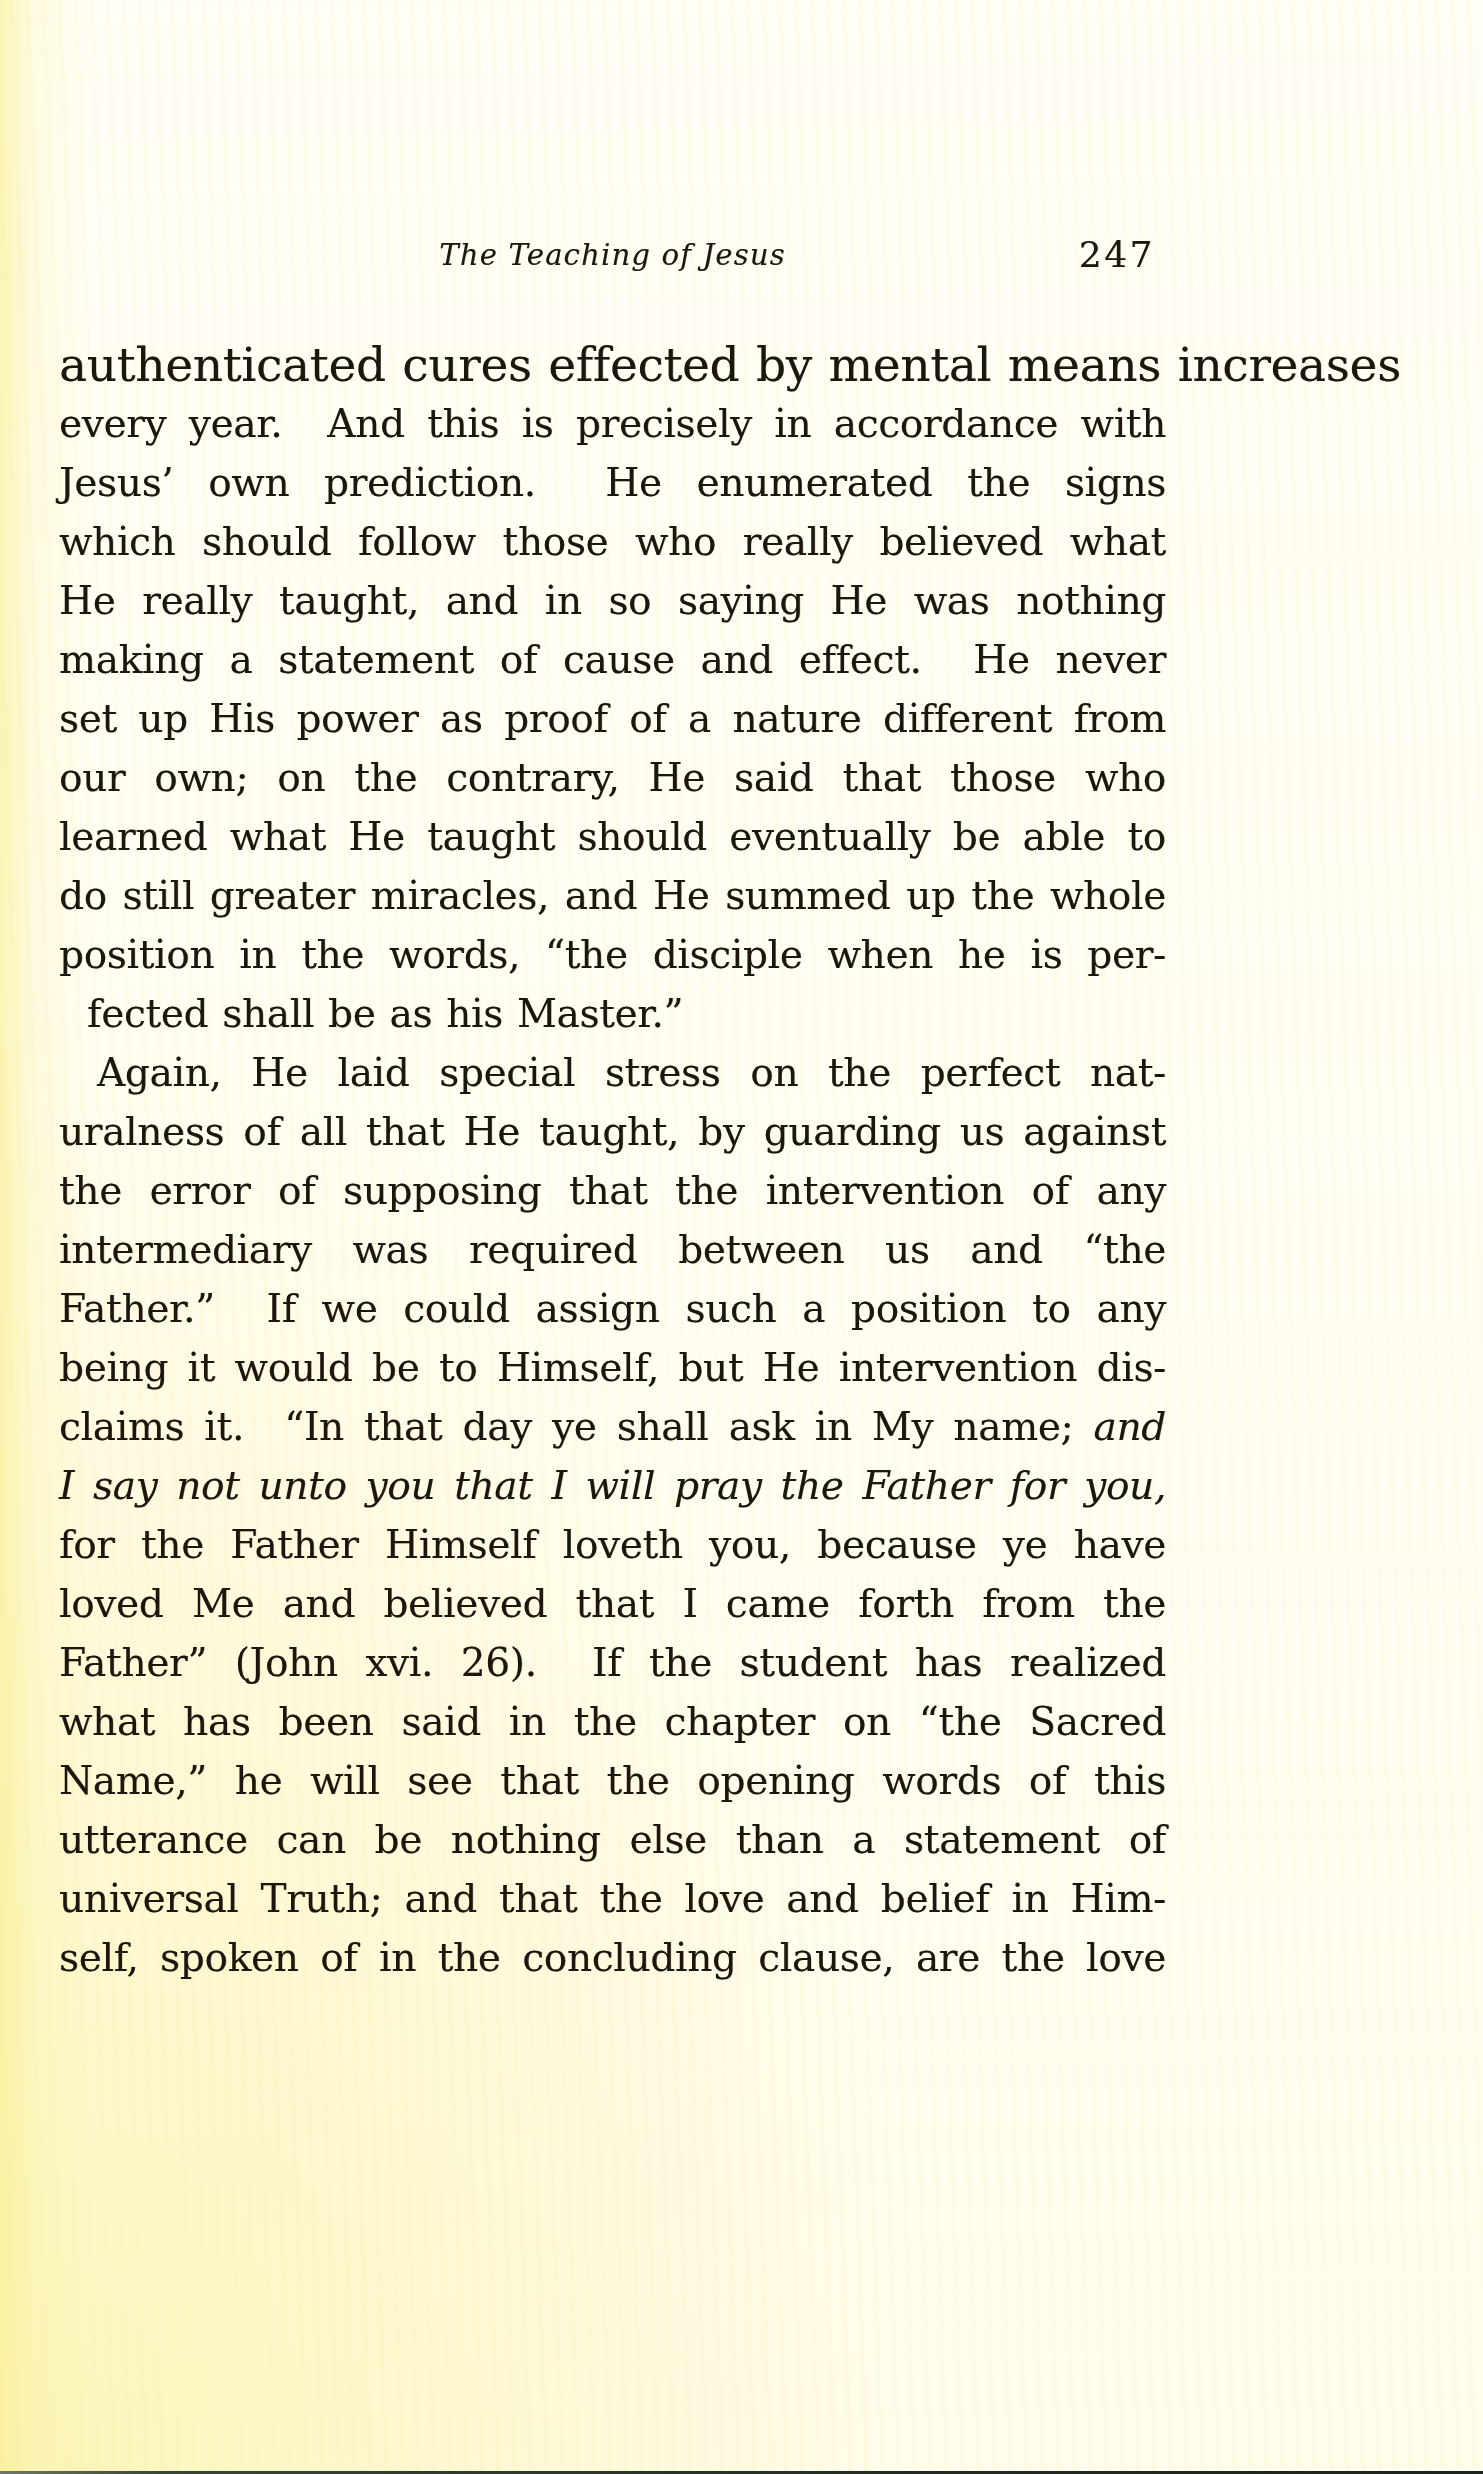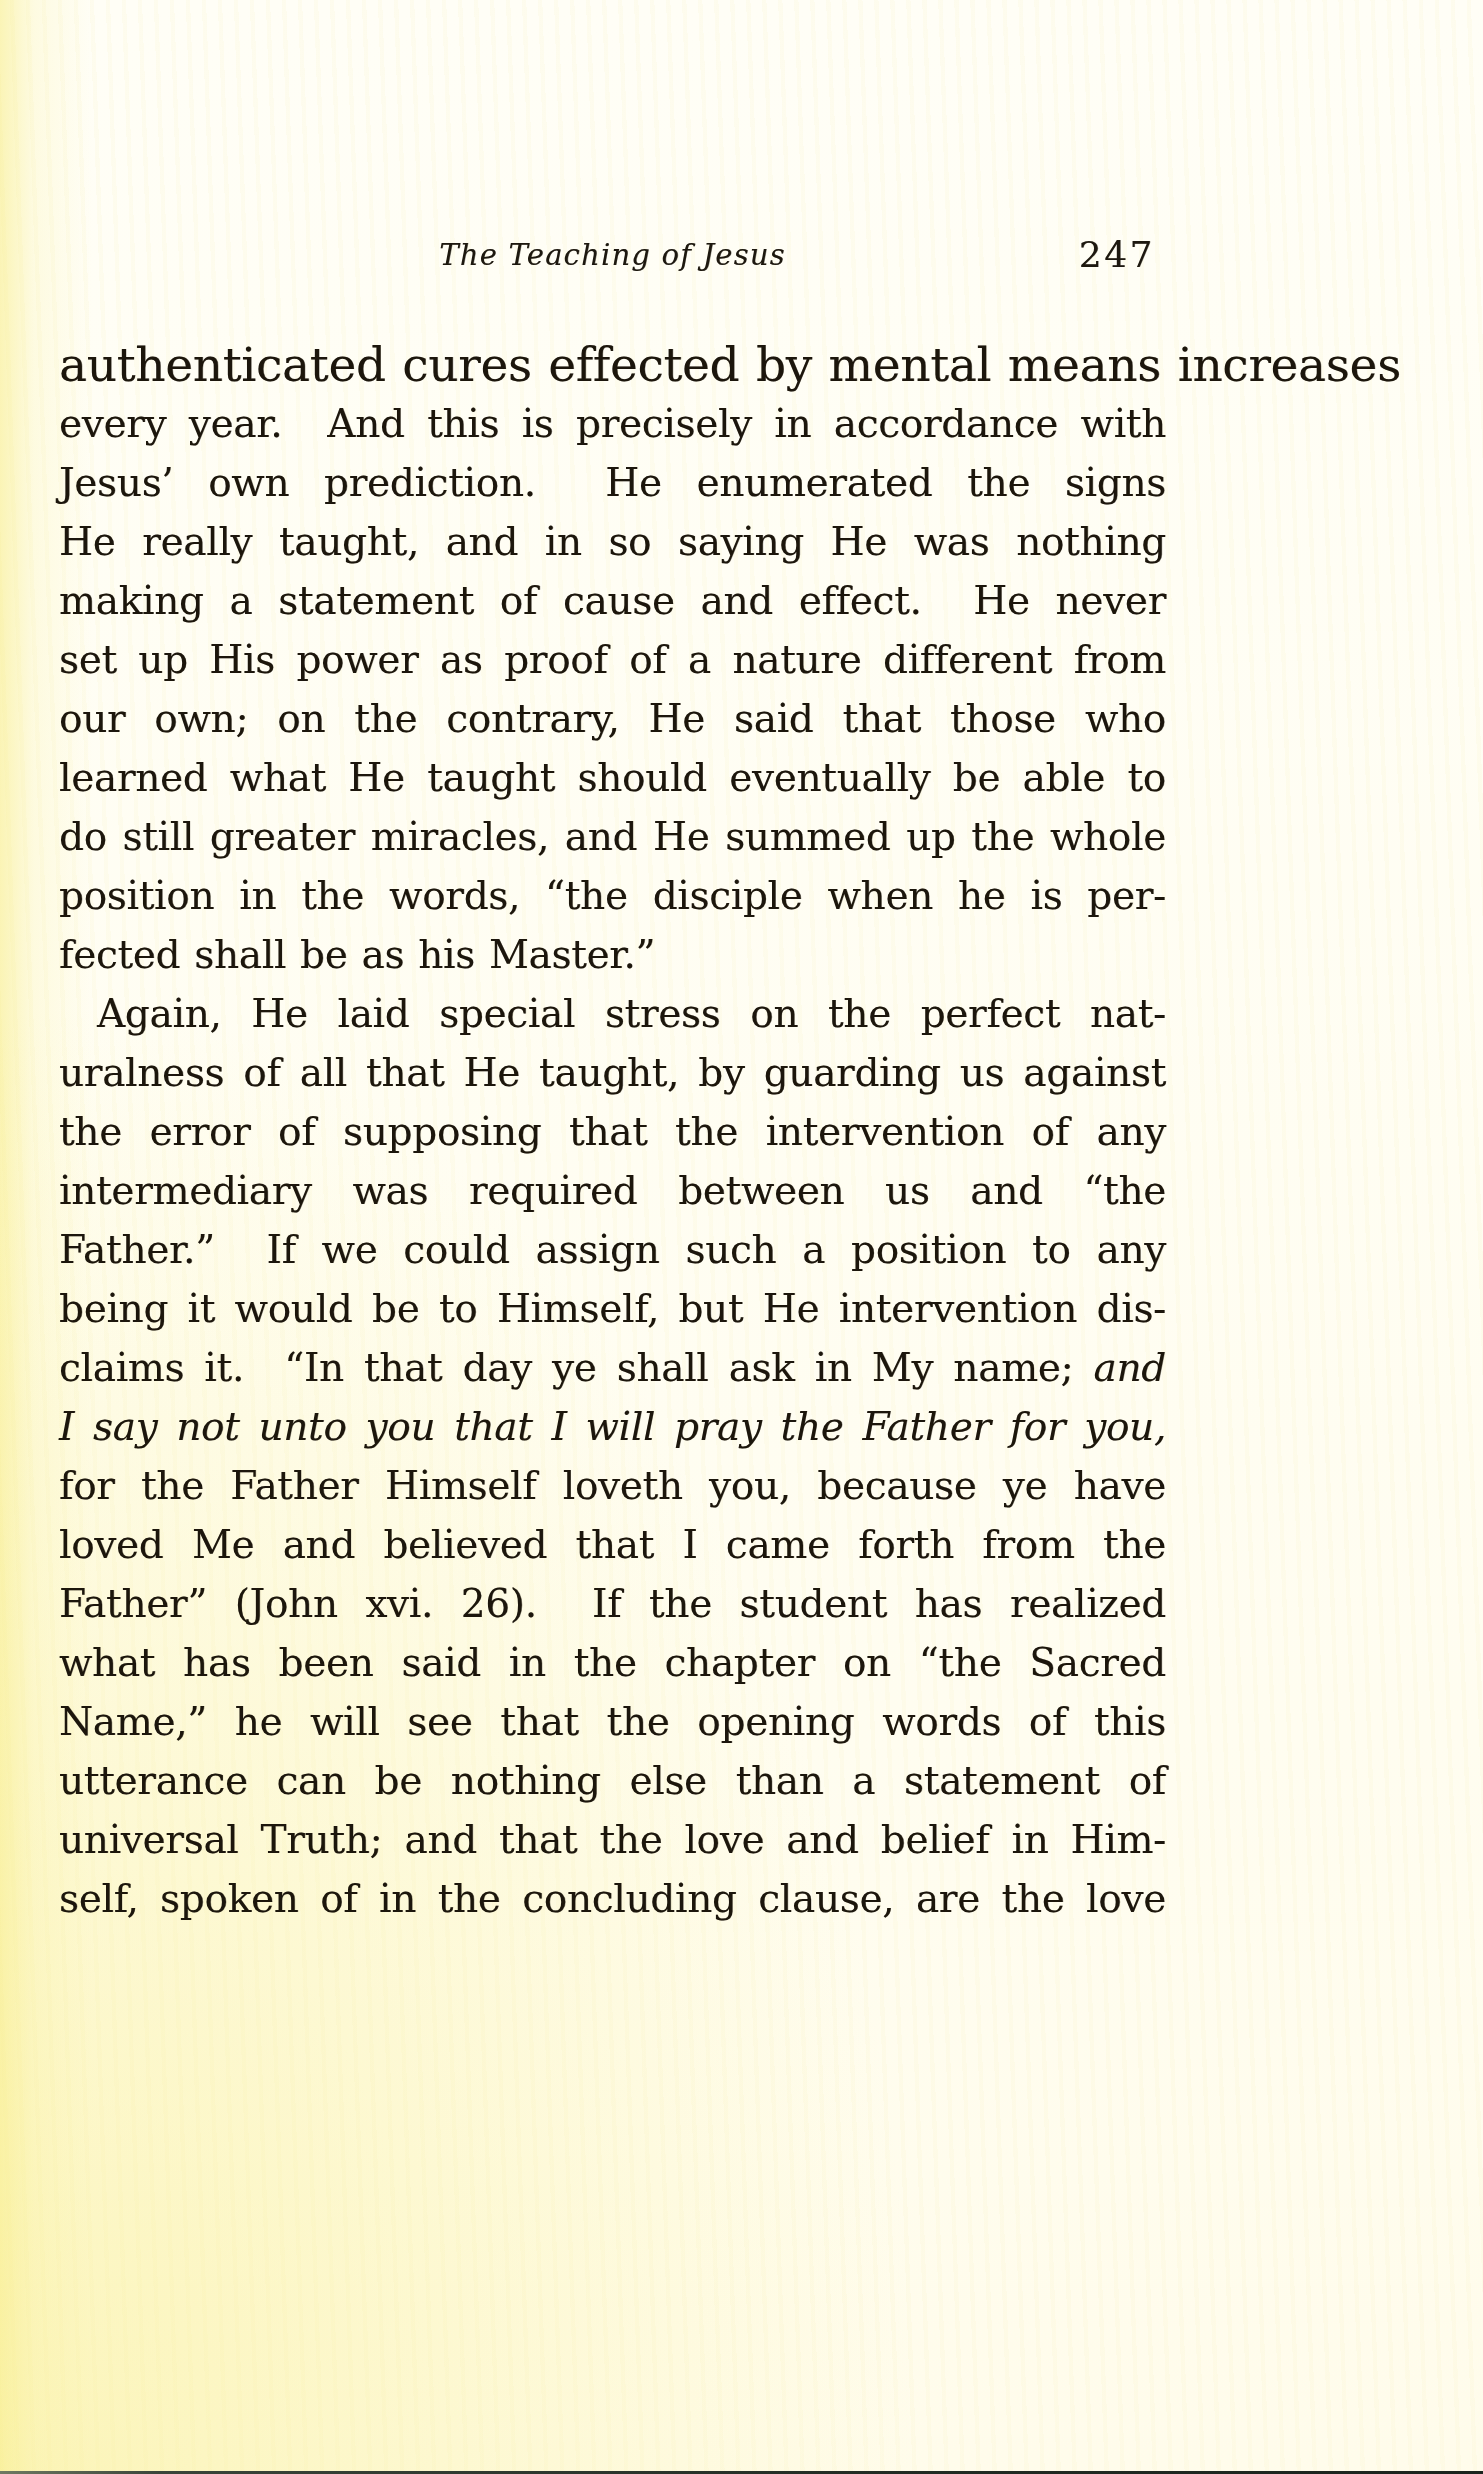--- a/index.html
+++ b/index.html
@@ -42,38 +42,39 @@
   .line{
     height:59px;line-height:59px;
     font-size:39px;
     letter-spacing:-0.3px;
     word-spacing:1.9px;
     white-space:nowrap;
     text-align:justify;
     text-align-last:justify;
     text-shadow:0.4px 0.4px 0.5px rgba(25,18,8,0.38);
   }
-  .line.para-end{text-align-last:left;}
+  .line.para-end{text-align-last:left;margin-left:28px;}
   .line.indent{text-indent:38px;}
   .line .italic{font-style:italic;}
 </style>
 </head>
 <body>
 
 <div class="scan">
 
   <div class="running-header">
     <div class="running-title">The Teaching of Jesus</div>
     <div class="page-number">247</div>
   </div>
 
   <div class="text-block">
       <div class="line" style="font-size: 47px;"><span>authenticated cures effected by mental means increases</span></div>
       <div class="line"><span>every year.&nbsp; And this is precisely in accordance with</span></div>
       <div class="line"><span>Jesus’ own prediction.&nbsp; He enumerated the signs</span></div>
+      <div class="line"><span>which should follow those who really believed what</span></div>
       <div class="line"><span>He really taught, and in so saying He was nothing</span></div>
       <div class="line"><span>making a statement of cause and effect.&nbsp; He never</span></div>
       <div class="line"><span>set up His power as proof of a nature different from</span></div>
       <div class="line"><span>our own; on the contrary, He said that those who</span></div>
       <div class="line"><span>learned what He taught should eventually be able to</span></div>
       <div class="line"><span>do still greater miracles, and He summed up the whole</span></div>
       <div class="line"><span>position in the words, “the disciple when he is per-</span></div>
       <div class="line para-end"><span>fected shall be as his Master.”</span></div>
       <div class="line indent"><span>Again, He laid special stress on the perfect nat-</span></div>
       <div class="line"><span>uralness of all that He taught, by guarding us against</span></div>

